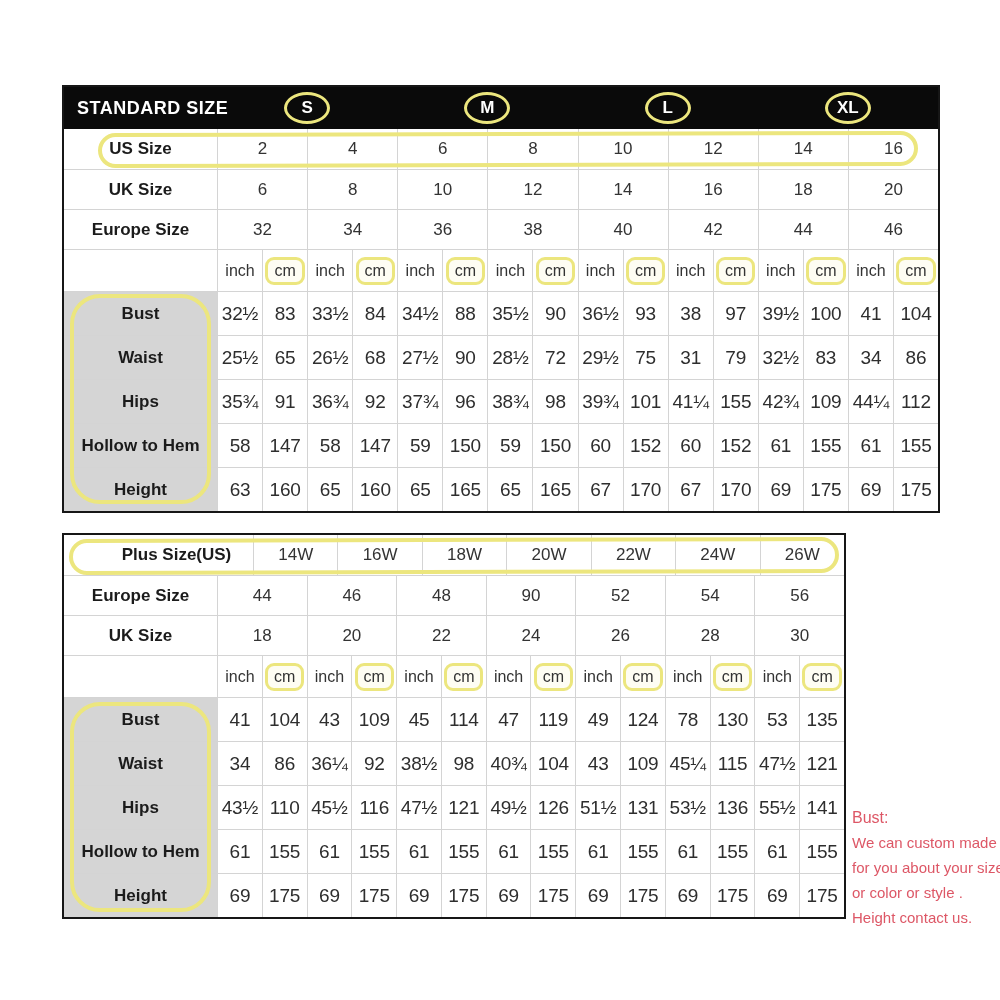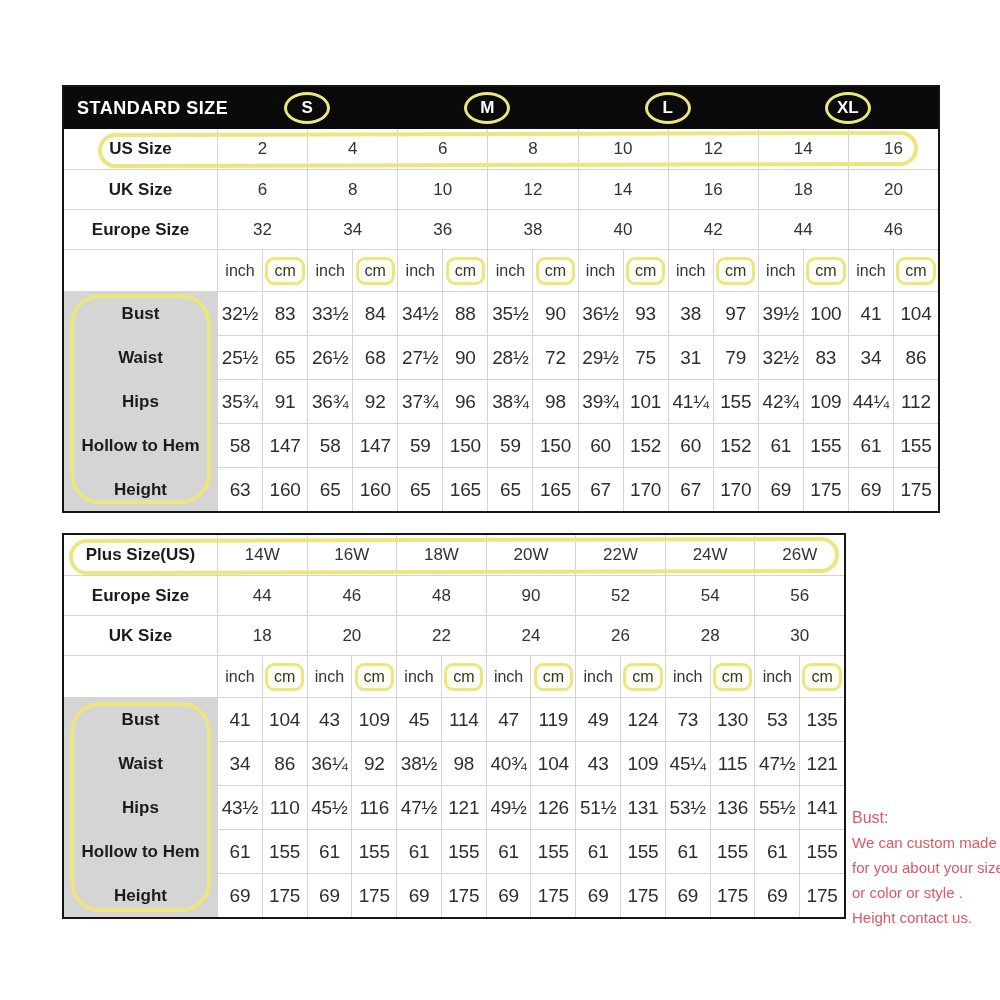--- a/index.html
+++ b/index.html
@@ -256,21 +256,21 @@
           <div class="cell val">69</div>
           <div class="cell val">175</div>
         </div>
       </div>
     <div class="hl hl-us"></div>
     <div class="hl hl-blob hl-blob1"></div>
   </section>
 
   <section class="table tbl2">
     <div class="body" id="t2-body">
-        <div class="row r-size" style="grid-template-columns: 153px repeat(7, 1fr);">
+        <div class="row r-size" style="grid-template-columns: 153px repeat(7, 1fr); margin-left: 36px;">
           <div class="cell lbl">Plus Size(US)</div>
           <div class="cell sval">14W</div>
           <div class="cell sval">16W</div>
           <div class="cell sval">18W</div>
           <div class="cell sval">20W</div>
           <div class="cell sval">22W</div>
           <div class="cell sval">24W</div>
           <div class="cell sval">26W</div>
         </div>
         <div class="row r-size" style="grid-template-columns: 153px repeat(7, 1fr);">
@@ -329,21 +329,21 @@
           <div class="cell val">41</div>
           <div class="cell val">104</div>
           <div class="cell val">43</div>
           <div class="cell val">109</div>
           <div class="cell val">45</div>
           <div class="cell val">114</div>
           <div class="cell val">47</div>
           <div class="cell val">119</div>
           <div class="cell val">49</div>
           <div class="cell val">124</div>
-          <div class="cell val">73</div>
+          <div class="cell val">78</div>
           <div class="cell val">130</div>
           <div class="cell val">53</div>
           <div class="cell val">135</div>
         </div>
         <div class="row r-meas" style="grid-template-columns: 153px repeat(14, 1fr);">
           <div class="cell lbl gray">Waist</div>
           <div class="cell val">34</div>
           <div class="cell val">86</div>
           <div class="cell val">36¼</div>
           <div class="cell val">92</div>

